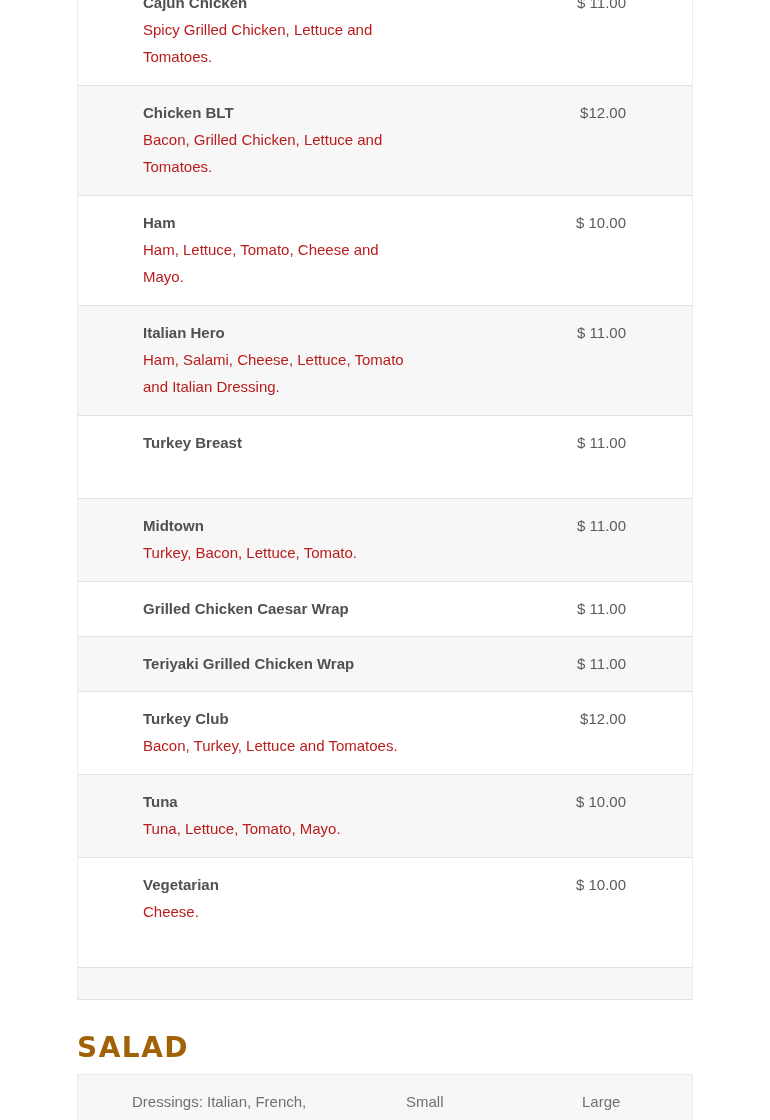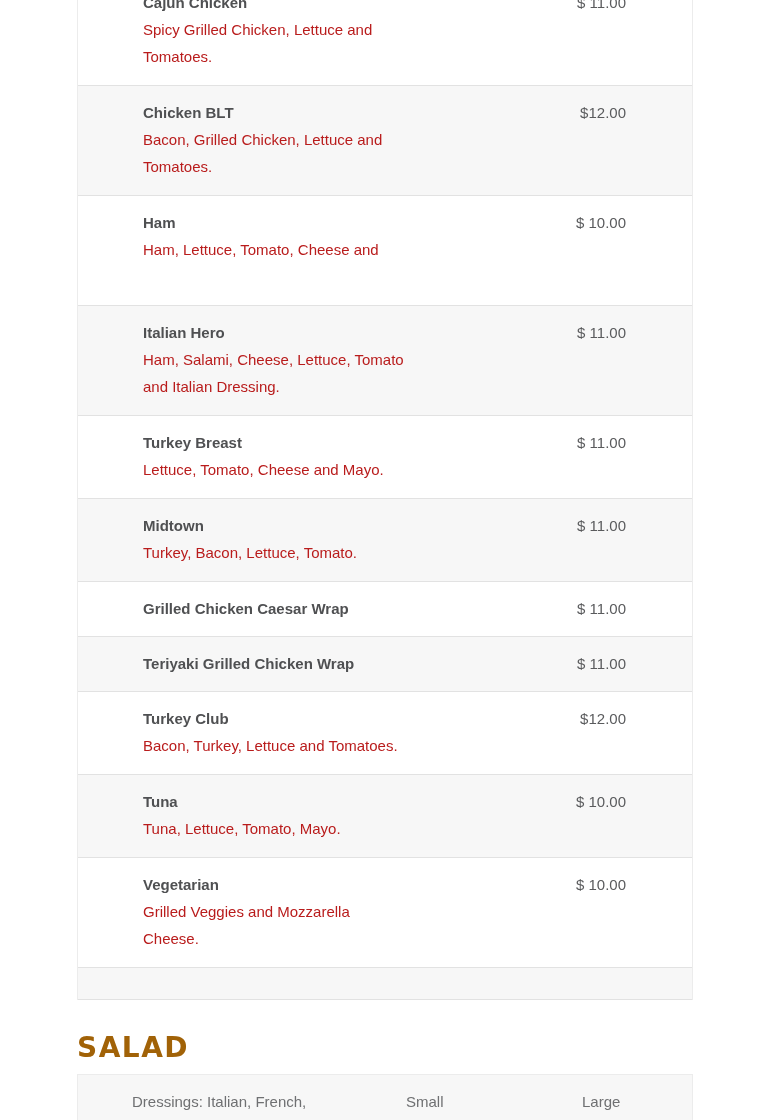--- a/index.html
+++ b/index.html
@@ -123,42 +123,40 @@
           </div>
     </div>
     <div class="cell-price">$12.00</div>
   </div>
 
   <div class="row lines-2">
     <div class="cell-main">
       <div class="item-name">Ham</div>
       <div class="item-desc">
             <div>Ham, Lettuce, Tomato, Cheese and</div>
+            <div>Mayo.</div>
           </div>
     </div>
     <div class="cell-price">$ 10.00</div>
   </div>
 
   <div class="row lines-2">
     <div class="cell-main">
       <div class="item-name">Italian Hero</div>
       <div class="item-desc">
             <div>Ham, Salami, Cheese, Lettuce, Tomato</div>
             <div>and Italian Dressing.</div>
           </div>
     </div>
     <div class="cell-price">$ 11.00</div>
   </div>
 
   <div class="row lines-1">
     <div class="cell-main">
       <div class="item-name">Turkey Breast</div>
-      <div class="item-desc">
-            <div>Lettuce, Tomato, Cheese and Mayo.</div>
-          </div>
     </div>
     <div class="cell-price">$ 11.00</div>
   </div>
 
   <div class="row lines-1">
     <div class="cell-main">
       <div class="item-name">Midtown</div>
       <div class="item-desc">
             <div>Turkey, Bacon, Lettuce, Tomato.</div>
           </div>
@@ -199,21 +197,20 @@
             <div>Tuna, Lettuce, Tomato, Mayo.</div>
           </div>
     </div>
     <div class="cell-price">$ 10.00</div>
   </div>
 
   <div class="row lines-2">
     <div class="cell-main">
       <div class="item-name">Vegetarian</div>
       <div class="item-desc">
-            <div>Grilled Veggies and Mozzarella</div>
             <div>Cheese.</div>
           </div>
     </div>
     <div class="cell-price">$ 10.00</div>
   </div>
 <div class="row empty"></div>
   </div>
 
   <h2 class="section-heading">SALAD</h2>
 

